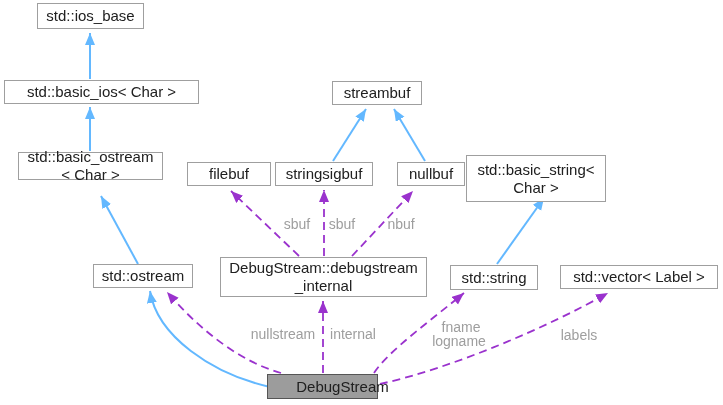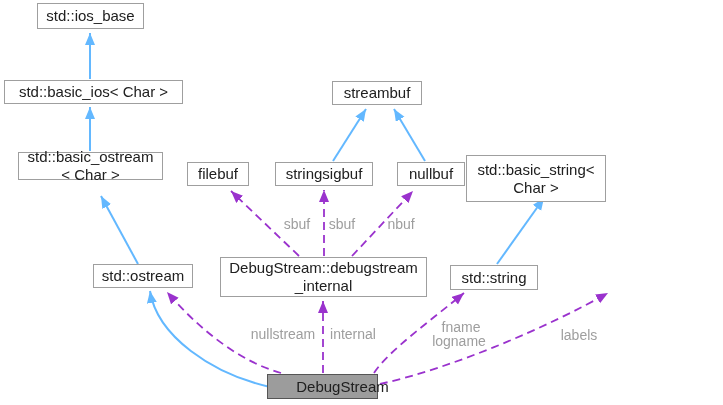--- a/index.html
+++ b/index.html
@@ -73,34 +73,34 @@
     <path class="edge-usage" d="M 281 373 C 238 361 198 328 167 292" marker-end="url(#arrow-purple)"></path>
     <path class="edge-usage" d="M 323 373 L 323 301" marker-end="url(#arrow-purple)"></path>
     <path class="edge-usage" d="M 374 373 C 388 351 434 318 464 293" marker-end="url(#arrow-purple)"></path>
     <path class="edge-usage" d="M 380 384 C 452 368 546 328 608 293" marker-end="url(#arrow-purple)"></path>
   </svg>
 
   <div class="node" style="left:37px;top:3px;width:107px;height:26px">
     <span>std::ios_base</span>
   </div>
 
-  <div class="node" style="left:4px;top:80px;width:179px;height:24px">
+  <div class="node" style="left:4px;top:80px;width:195px;height:24px">
     <span>std::basic_ios&lt; Char &gt;</span>
   </div>
 
   <div class="node" style="left:18px;top:152px;width:145px;height:28px">
     <span>std::basic_ostream</span>
     <span>&lt; Char &gt;</span>
   </div>
 
   <div class="node" style="left:332px;top:81px;width:90px;height:24px">
     <span>streambuf</span>
   </div>
 
-  <div class="node" style="left:187px;top:162px;width:62px;height:24px">
+  <div class="node" style="left:187px;top:162px;width:84px;height:24px">
     <span>filebuf</span>
   </div>
 
   <div class="node" style="left:275px;top:162px;width:98px;height:24px">
     <span>stringsigbuf</span>
   </div>
 
   <div class="node" style="left:397px;top:162px;width:68px;height:24px">
     <span>nullbuf</span>
   </div>
@@ -116,20 +116,23 @@
 
   <div class="node" style="left:220px;top:257px;width:207px;height:40px">
     <span>DebugStream::debugstream</span>
     <span>_internal</span>
   </div>
 
   <div class="node" style="left:450px;top:265px;width:88px;height:25px">
     <span>std::string</span>
   </div>
 
+  <div class="node" style="left:560px;top:265px;width:158px;height:24px">
+    <span>std::vector&lt; Label &gt;</span>
+  </div>
 
   <div class="node current" style="left:267px;top:374px;width:111px;height:25px">
     <span>DebugStream</span>
   </div>
 
   <div class="elabel" style="left:297px;top:217px">sbuf</div>
   <div class="elabel" style="left:342px;top:217px">sbuf</div>
   <div class="elabel" style="left:401px;top:217px">nbuf</div>
   <div class="elabel" style="left:283px;top:327px">nullstream</div>
   <div class="elabel" style="left:353px;top:327px">internal</div>

